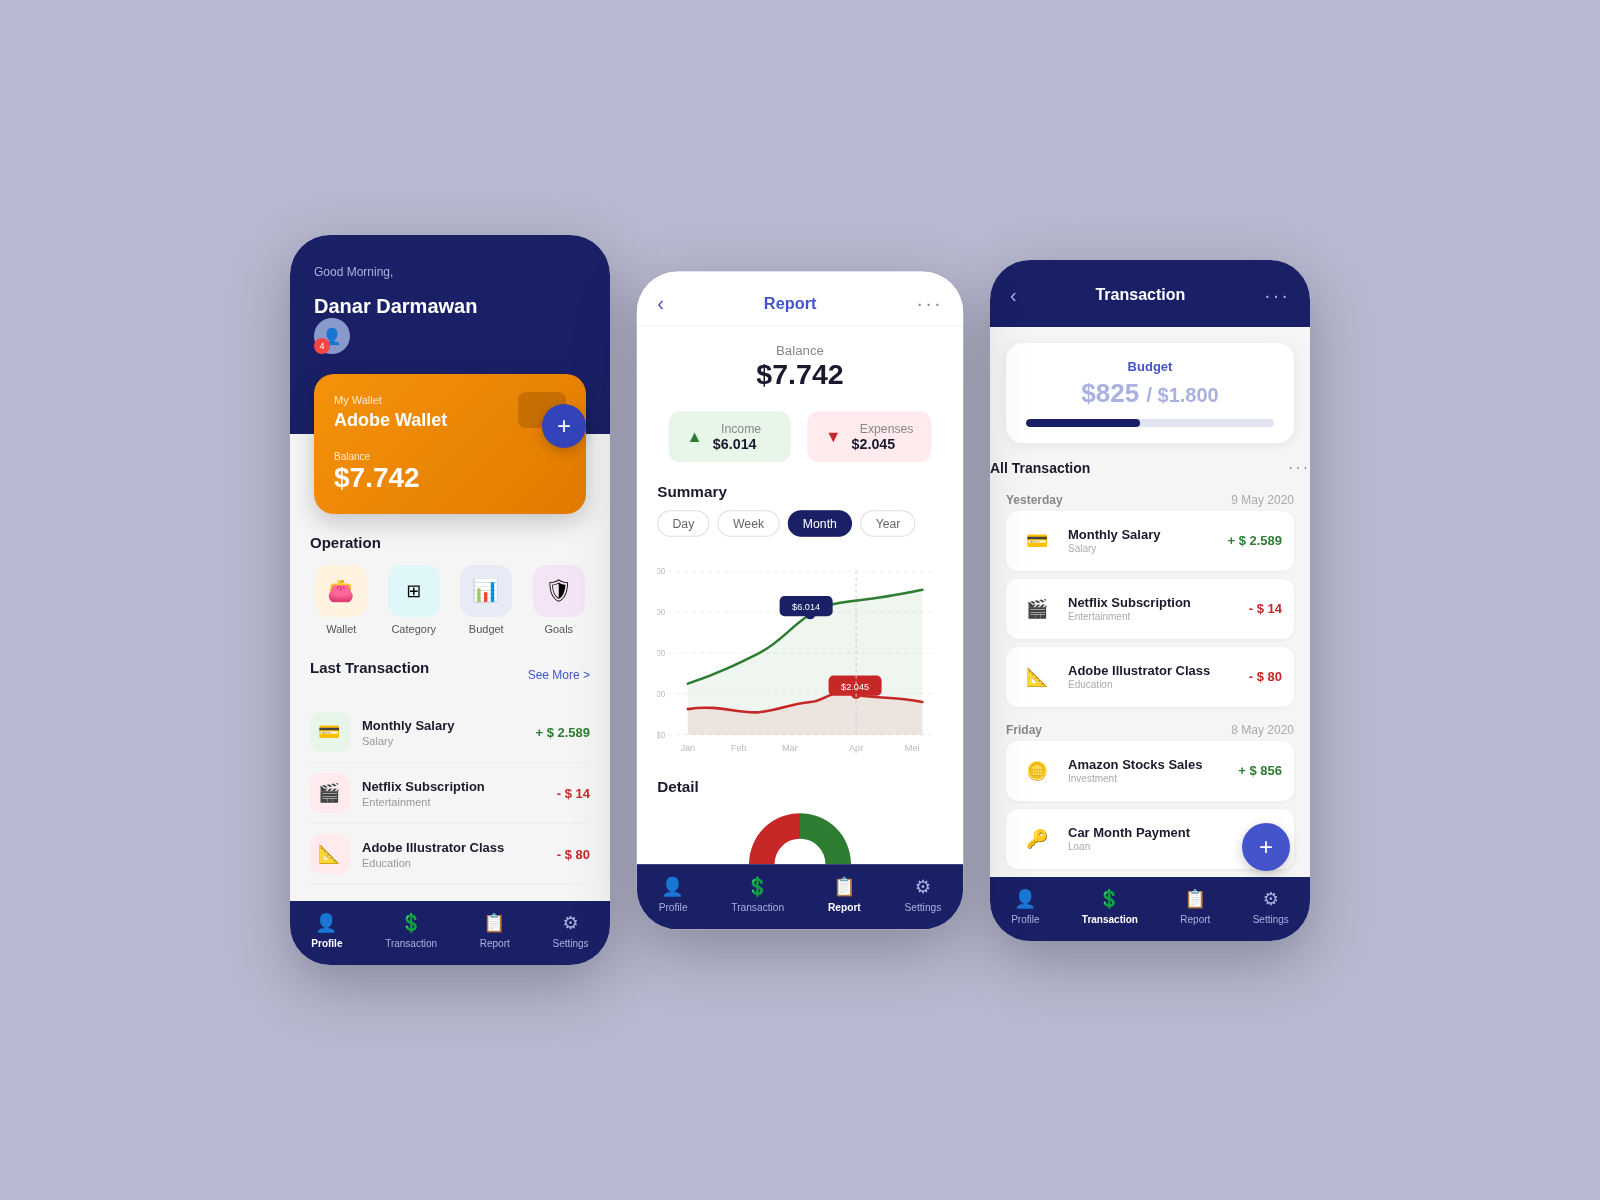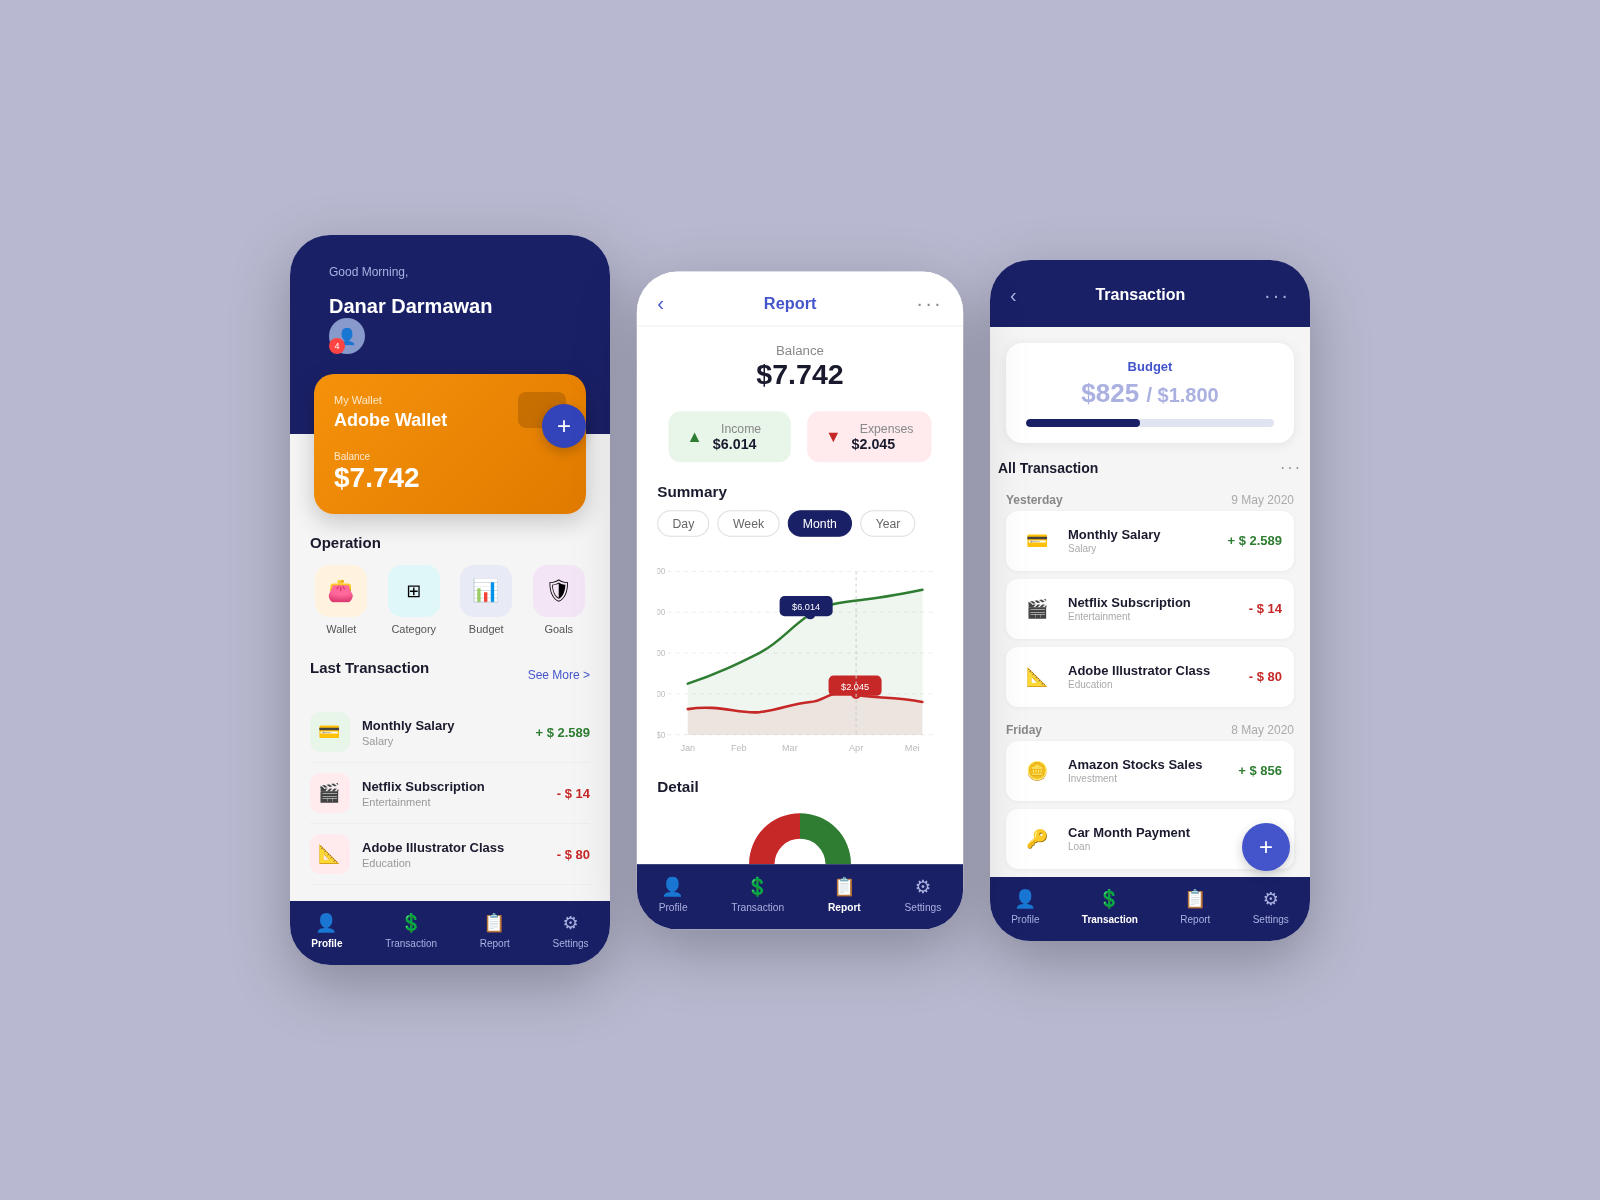--- a/index.html
+++ b/index.html
@@ -30,21 +30,21 @@
       flex-direction: column;
       position: relative;
     }
 
     
     .phone-home {
       background: #f5f5f5;
     }
     .phone-home .top-section {
       background: #1a2066;
-      padding: 30px 39px 80px;
+      padding: 30px 24px 80px;
       position: relative;
     }
     .phone-home .greeting-small {
       color: #aab0e0;
       font-size: 12px;
     }
     .phone-home .greeting-name {
       color: #fff;
       font-size: 20px;
       font-weight: 700;
@@ -344,21 +344,21 @@
     }
     .budget-bar-fill {
       background: #1a2066;
       height: 100%;
       border-radius: 10px;
     }
     .all-tx-header {
       display: flex;
       justify-content: space-between;
       align-items: center;
-      padding: 8px 8px;
+      padding: 8px 0;
     }
     .all-tx-title { font-size: 14px; font-weight: 700; color: #1a1a2e; }
     .tx-group-header {
       display: flex;
       justify-content: space-between;
       padding: 8px 16px 4px;
     }
     .tx-group-day { font-size: 12px; font-weight: 600; color: #888; }
     .tx-group-date { font-size: 12px; color: #aaa; }
     .tx-list { padding: 0 16px; }

